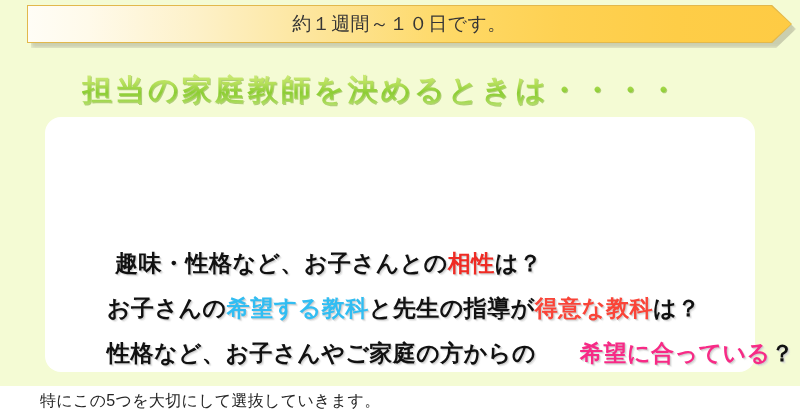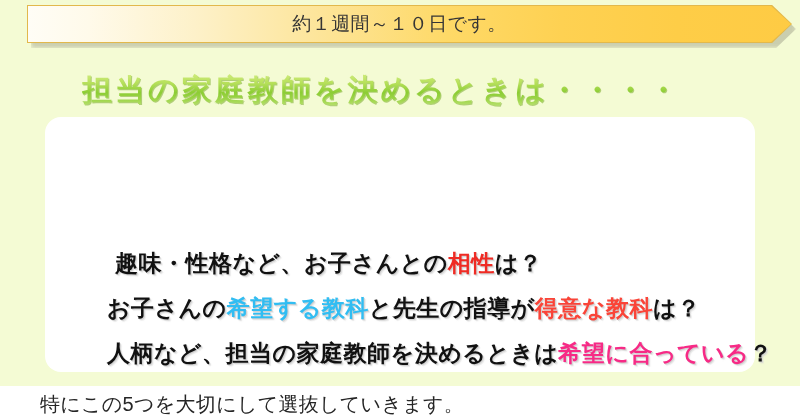--- a/index.html
+++ b/index.html
@@ -121,33 +121,33 @@
     font-weight: bold;
     color: #111111;
     letter-spacing: 0.5px;
     text-shadow:
        1px 1px 0 rgba(205,205,205,0.85),
        2px 2px 1px rgba(215,215,215,0.55);
   }
   .line .hl-red   { color: #ef2b24; }
   .line .hl-cyan  { color: #31bdf2; }
   .line .hl-orange{ color: #fa4438; }
-  .line .hl-pink  { color: #f72a86; }
+  .line .hl-pink  { color: #f72a86; margin-left: 44px; }
 
   #line1 { left: 70px;  top: 131px; }
   #line2 { left: 62px;  top: 176px; }
   #line3 { left: 62px;  top: 221px; }
   #line4 { left: 62px;  top: 266px; }
 
   
   #footer {
     position: absolute;
     left: 40px;
     top: 391px;
-    font-size: 20px;
+    font-size: 16px;
     color: #252525;
     letter-spacing: 0.3px;
     white-space: nowrap;
   }
 </style>
 </head>
 <body>
 
 <div id="stage">
 
@@ -157,18 +157,18 @@
     <div id="banner-fill"></div>
     <div id="banner-text">約１週間～１０日です。</div>
   </div>
 
   <div id="heading">担当の家庭教師を決めるときは・・・・</div>
 
   <div id="card">
 
     <div class="line" id="line1"><span>趣味・性格など、お子さんとの</span><span class="hl-red">相性</span><span>は？</span></div>
     <div class="line" id="line2"><span>お子さんの</span><span class="hl-cyan">希望する教科</span><span>と先生の指導が</span><span class="hl-orange">得意な教科</span><span>は？</span></div>
-    <div class="line" id="line3"><span>人柄など、担当の家庭教師を決めるときは</span><span class="hl-pink">希望に合っている</span><span>？</span></div>
+    <div class="line" id="line3"><span>性格など、お子さんやご家庭の方からの</span><span class="hl-pink">希望に合っている</span><span>？</span></div>
 
   </div>
 </div>
 
 <div id="footer">特にこの5つを大切にして選抜していきます。</div>
 
 </body></html>

